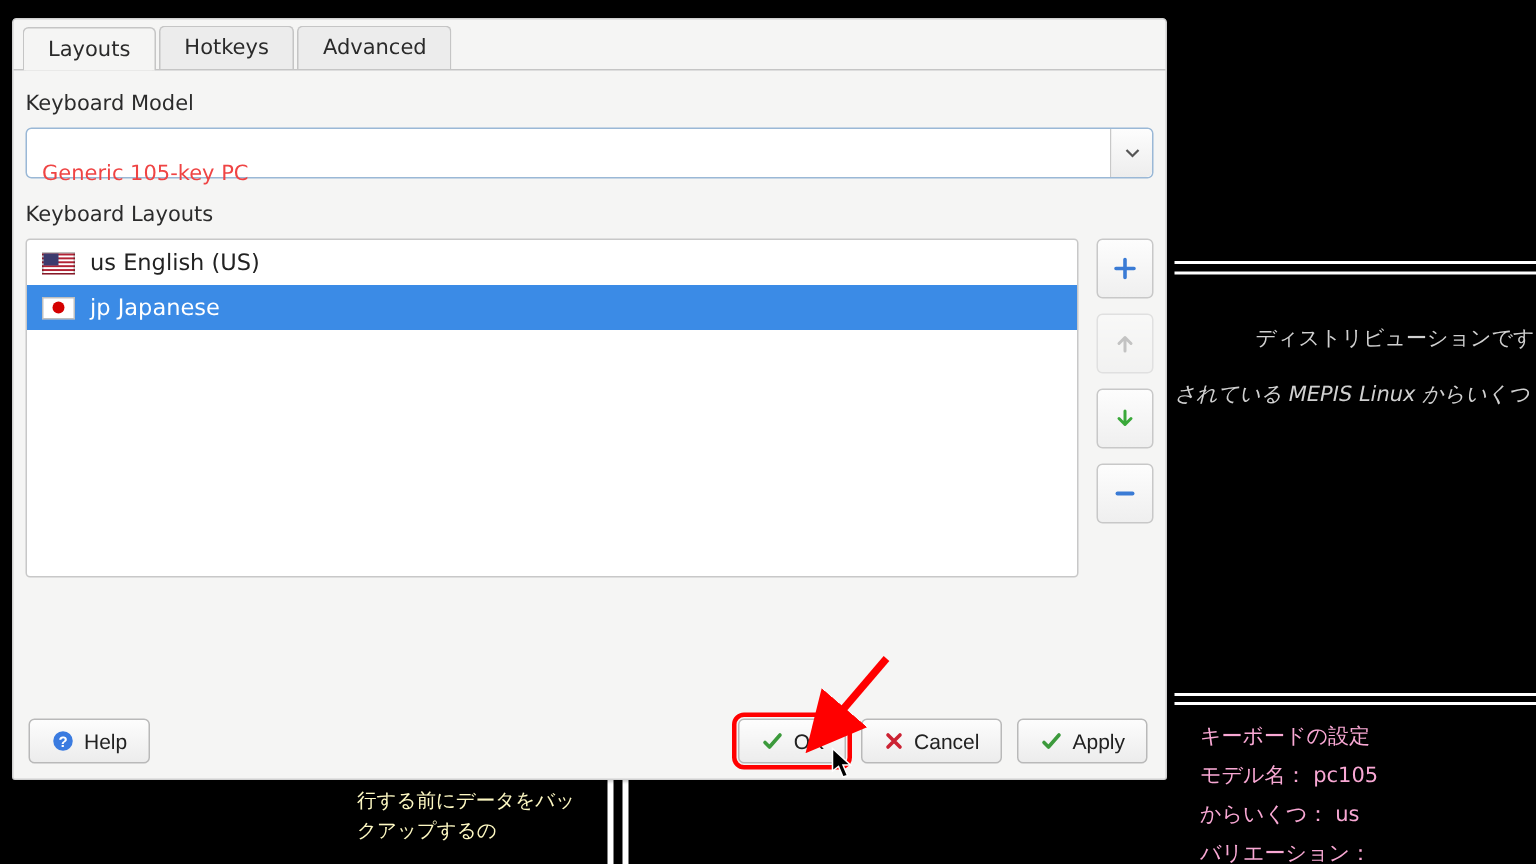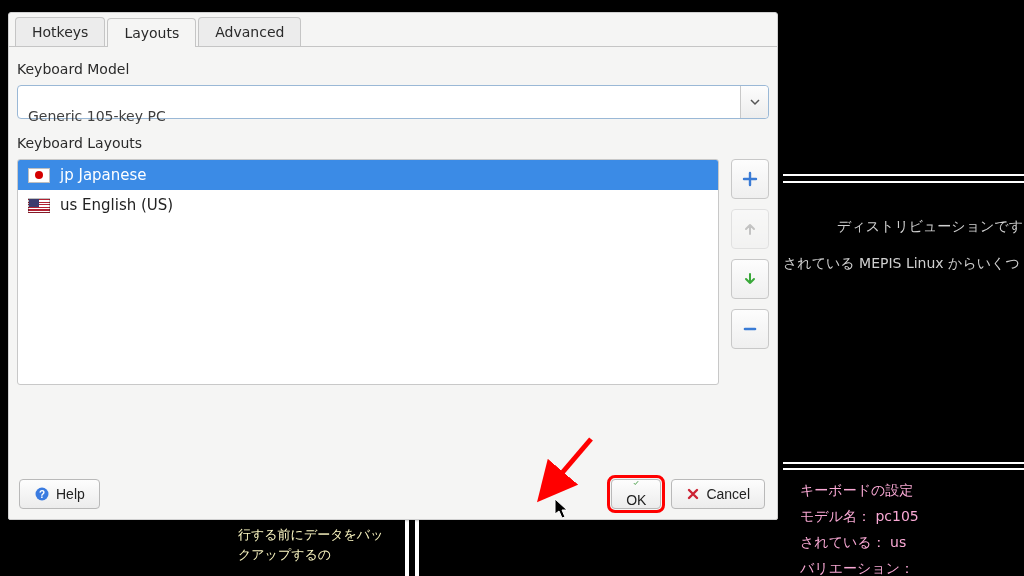--- a/index.html
+++ b/index.html
@@ -8,42 +8,42 @@
 
   
   .bg-area { position: absolute; left: 0; top: 0; width: 1024px; height: 576px; color: #d0d0d0; }
   .bg-hr { position: absolute; left: 783px; right: 0; height: 2px; background: #fff; }
   .bg-hr.a { top: 174px; }
   .bg-hr.b { top: 181px; }
   .bg-hr.c { top: 462px; }
   .bg-hr.d { top: 468px; }
   .bg-text { position: absolute; left: 783px; width: 240px; font-size: 14px; line-height: 1.6; white-space: pre-wrap; }
   .bg-text.t1 { top: 215px; text-align: right; }
-  .bg-text.t2 { top: 252px; }
+  .bg-text.t2 { top: 252px; font-style: italic; }
   .bg-text.t3 { top: 275px; }
   .bg-kb { position: absolute; left: 800px; font-size: 14px; color: #f9a8d4; }
   .bg-kb.h { top: 482px; }
   .bg-kb.m { top: 508px; }
   .bg-kb.l { top: 534px; }
   .bg-kb.v { top: 560px; }
   .bg-frag { position: absolute; left: 230px; top: 523px; width: 170px; color: #fef9c3; font-size: 13px; line-height: 1.5; background: #000; padding: 2px 8px; }
   .bg-vline { position: absolute; top: 520px; bottom: 0; width: 4px; background: #fff; }
   .bg-vline.va { left: 405px; }
   .bg-vline.vb { left: 415px; }
 
   
   .dialog { position: absolute; left: 8px; top: 12px; width: 770px; height: 508px; background: #f5f5f4; border: 1px solid #d0d0d0; border-radius: 3px 3px 2px 2px; box-shadow: 0 1px 2px rgba(0,0,0,0.2); }
   .tabs { display: flex; border-bottom: 1px solid #c5c5c5; height: 34px; padding-left: 6px; padding-top: 4px; }
   .tab { padding: 6px 16px 5px; border: 1px solid #c5c5c5; border-bottom: none; border-top-left-radius: 4px; border-top-right-radius: 4px; background: #ececec; margin-right: 2px; cursor: pointer; font-size: 14px; color: #2a2a2a; }
   .tab.active { background: #f5f5f4; position: relative; top: 1px; }
   .tab-body { padding: 14px 8px 10px; }
 
   .section-label { font-size: 14px; color: #2b2b2b; margin-bottom: 8px; }
   .combo { display: flex; align-items: center; border: 1px solid #9ab8d6; border-radius: 4px; background: #fff; height: 34px; margin-bottom: 16px; }
-  .combo-text { flex: 1; padding: 0 10px; color: #404040; margin-top: 28px; }
+  .combo-text { flex: 1; padding: 0 10px; color: #ef4444; margin-top: 28px; }
   .combo-btn { width: 28px; height: 100%; border-left: 1px solid #c8c8c8; display: flex; align-items: center; justify-content: center; background: linear-gradient(#fdfdfd,#ededed); cursor: pointer; border-top-right-radius: 4px; border-bottom-right-radius: 4px; }
   .combo-btn svg { width: 10px; height: 10px; }
 
   .layouts-row { display: flex; gap: 12px; }
   .listbox { flex: 1; border: 1px solid #c8c8c8; border-radius: 3px; background: #fff; height: 226px; overflow: hidden; }
   .list-item { display: flex; align-items: center; gap: 10px; height: 30px; padding: 0 10px; font-size: 15px; color: #222; }
   .list-item.selected { background: #3b8be6; color: #fff; }
   .flag { width: 22px; height: 15px; border: 1px solid rgba(0,0,0,0.25); display: inline-block; }
   .flag-jp { background: #fff; position: relative; }
   .flag-jp::after { content: ""; position: absolute; left: 50%; top: 50%; width: 8px; height: 8px; background: #d40000; border-radius: 50%; transform: translate(-50%, -50%); }
@@ -59,74 +59,74 @@
 
   .btn-col { display: flex; flex-direction: column; gap: 10px; }
   .sqbtn { width: 38px; height: 40px; border: 1px solid #c8c8c8; background: linear-gradient(#fdfdfd,#efefef); border-radius: 4px; display: flex; align-items: center; justify-content: center; cursor: pointer; }
   .sqbtn.disabled { opacity: .45; cursor: default; }
   .sqbtn svg { width: 16px; height: 16px; }
 
   .dlg-buttons { position: absolute; left: 10px; right: 12px; bottom: 10px; display: flex; align-items: center; }
   .dlg-buttons .spacer { flex: 1; }
   .btn { height: 30px; padding: 0 14px; border: 1px solid #b9b9b9; background: linear-gradient(#fdfdfd,#ececec); border-radius: 4px; display: inline-flex; align-items: center; gap: 6px; font-size: 14px; color: #222; cursor: pointer; margin-left: 10px; }
   .btn:first-child { margin-left: 0; }
-  .btn.ok { outline: 3px solid #ff0000; outline-offset: 1px; flex-direction: column; }
+  .btn.ok { outline: 3px solid #ff0000; outline-offset: 1px; }
 
   
   .arrow-anno { position: absolute; left: 536px; top: 433px; pointer-events: none; }
   .cursor { position: absolute; left: 554px; top: 498px; }
   .cursor svg { width: 16px; height: 22px; }
 </style>
 </head>
 <body>
 
 <div class="bg-area">
   <div class="bg-hr a"></div>
     <div class="bg-hr b"></div>
   <div class="bg-text t1">ディストリビューションです</div>
   <div class="bg-text t2">されている MEPIS Linux からいくつ</div>
   <div class="bg-hr c"></div>
     <div class="bg-hr d"></div>
   <div class="bg-kb h">キーボードの設定</div>
   <div class="bg-kb m">モデル名：   pc105</div>
-  <div class="bg-kb l">されている：  us</div>
+  <div class="bg-kb l">からいくつ：  us</div>
   <div class="bg-kb v">バリエーション：</div>
   <div class="bg-vline va"></div>
     <div class="bg-vline vb"></div>
   <div class="bg-frag">行する前にデータをバックアップするの</div>
 </div>
 
 <div class="dialog">
   <div class="tabs">
+    <div class="tab active">Layouts</div>
     <div class="tab">Hotkeys</div>
-    <div class="tab active">Layouts</div>
     <div class="tab">Advanced</div>
   </div>
 
   <div class="tab-body">
     <div class="section-label">Keyboard Model</div>
     <div class="combo">
       <div class="combo-text">Generic 105-key PC</div>
       <div class="combo-btn">
         <svg viewBox="0 0 10 10">
             <path d="M1 3 L5 7 L9 3" fill="none" stroke="#555" stroke-width="1.5"></path>
           </svg>
       </div>
     </div>
 
     <div class="section-label">Keyboard Layouts</div>
     <div class="layouts-row">
       <div class="listbox">
+        <div class="list-item">
+          <span class="flag flag-us"></span>
+          <span>us English (US)</span>
+        </div>
         <div class="list-item selected">
           <span class="flag flag-jp"></span>
           <span>jp Japanese</span>
-        </div>
-        <div class="list-item">
-          <span class="flag flag-us"></span>
-          <span>us English (US)</span>
         </div>
       </div>
       <div class="btn-col">
         <div class="sqbtn">
           <svg viewBox="0 0 16 16">
               <path d="M8 2v12M2 8h12" stroke="#3a7bd5" stroke-width="2.4" stroke-linecap="round"></path>
             </svg>
         </div>
         <div class="sqbtn disabled">
           <svg viewBox="0 0 16 16">
@@ -161,20 +161,26 @@
           <path d="M3 9l3 3 7-8" stroke="#3c9a3c" stroke-width="2.4" fill="none" stroke-linecap="round" stroke-linejoin="round"></path>
         </svg>
       <span>OK</span>
     </button>
     <button class="btn">
       <svg width="14" height="14" viewBox="0 0 14 14">
           <path d="M3 3l8 8M11 3l-8 8" stroke="#c23" stroke-width="2.4" stroke-linecap="round"></path>
         </svg>
       <span>Cancel</span>
     </button>
+    <button class="btn">
+      <svg width="16" height="16" viewBox="0 0 16 16">
+          <path d="M3 9l3 3 7-8" stroke="#3c9a3c" stroke-width="2.4" fill="none" stroke-linecap="round" stroke-linejoin="round"></path>
+        </svg>
+      <span>Apply</span>
+    </button>
   </div>
 </div>
 
 <svg class="arrow-anno" width="70" height="70" viewBox="0 0 70 70">
   <defs>
       <marker id="ah" markerWidth="8" markerHeight="8" refX="4" refY="4" orient="auto">
         <path d="M0 0 L8 4 L0 8 Z" fill="#ff0000"></path>
       </marker>
     </defs>
   <line x1="55" y1="6" x2="14" y2="54" stroke="#ff0000" stroke-width="5" marker-end="url(#ah)"></line>

